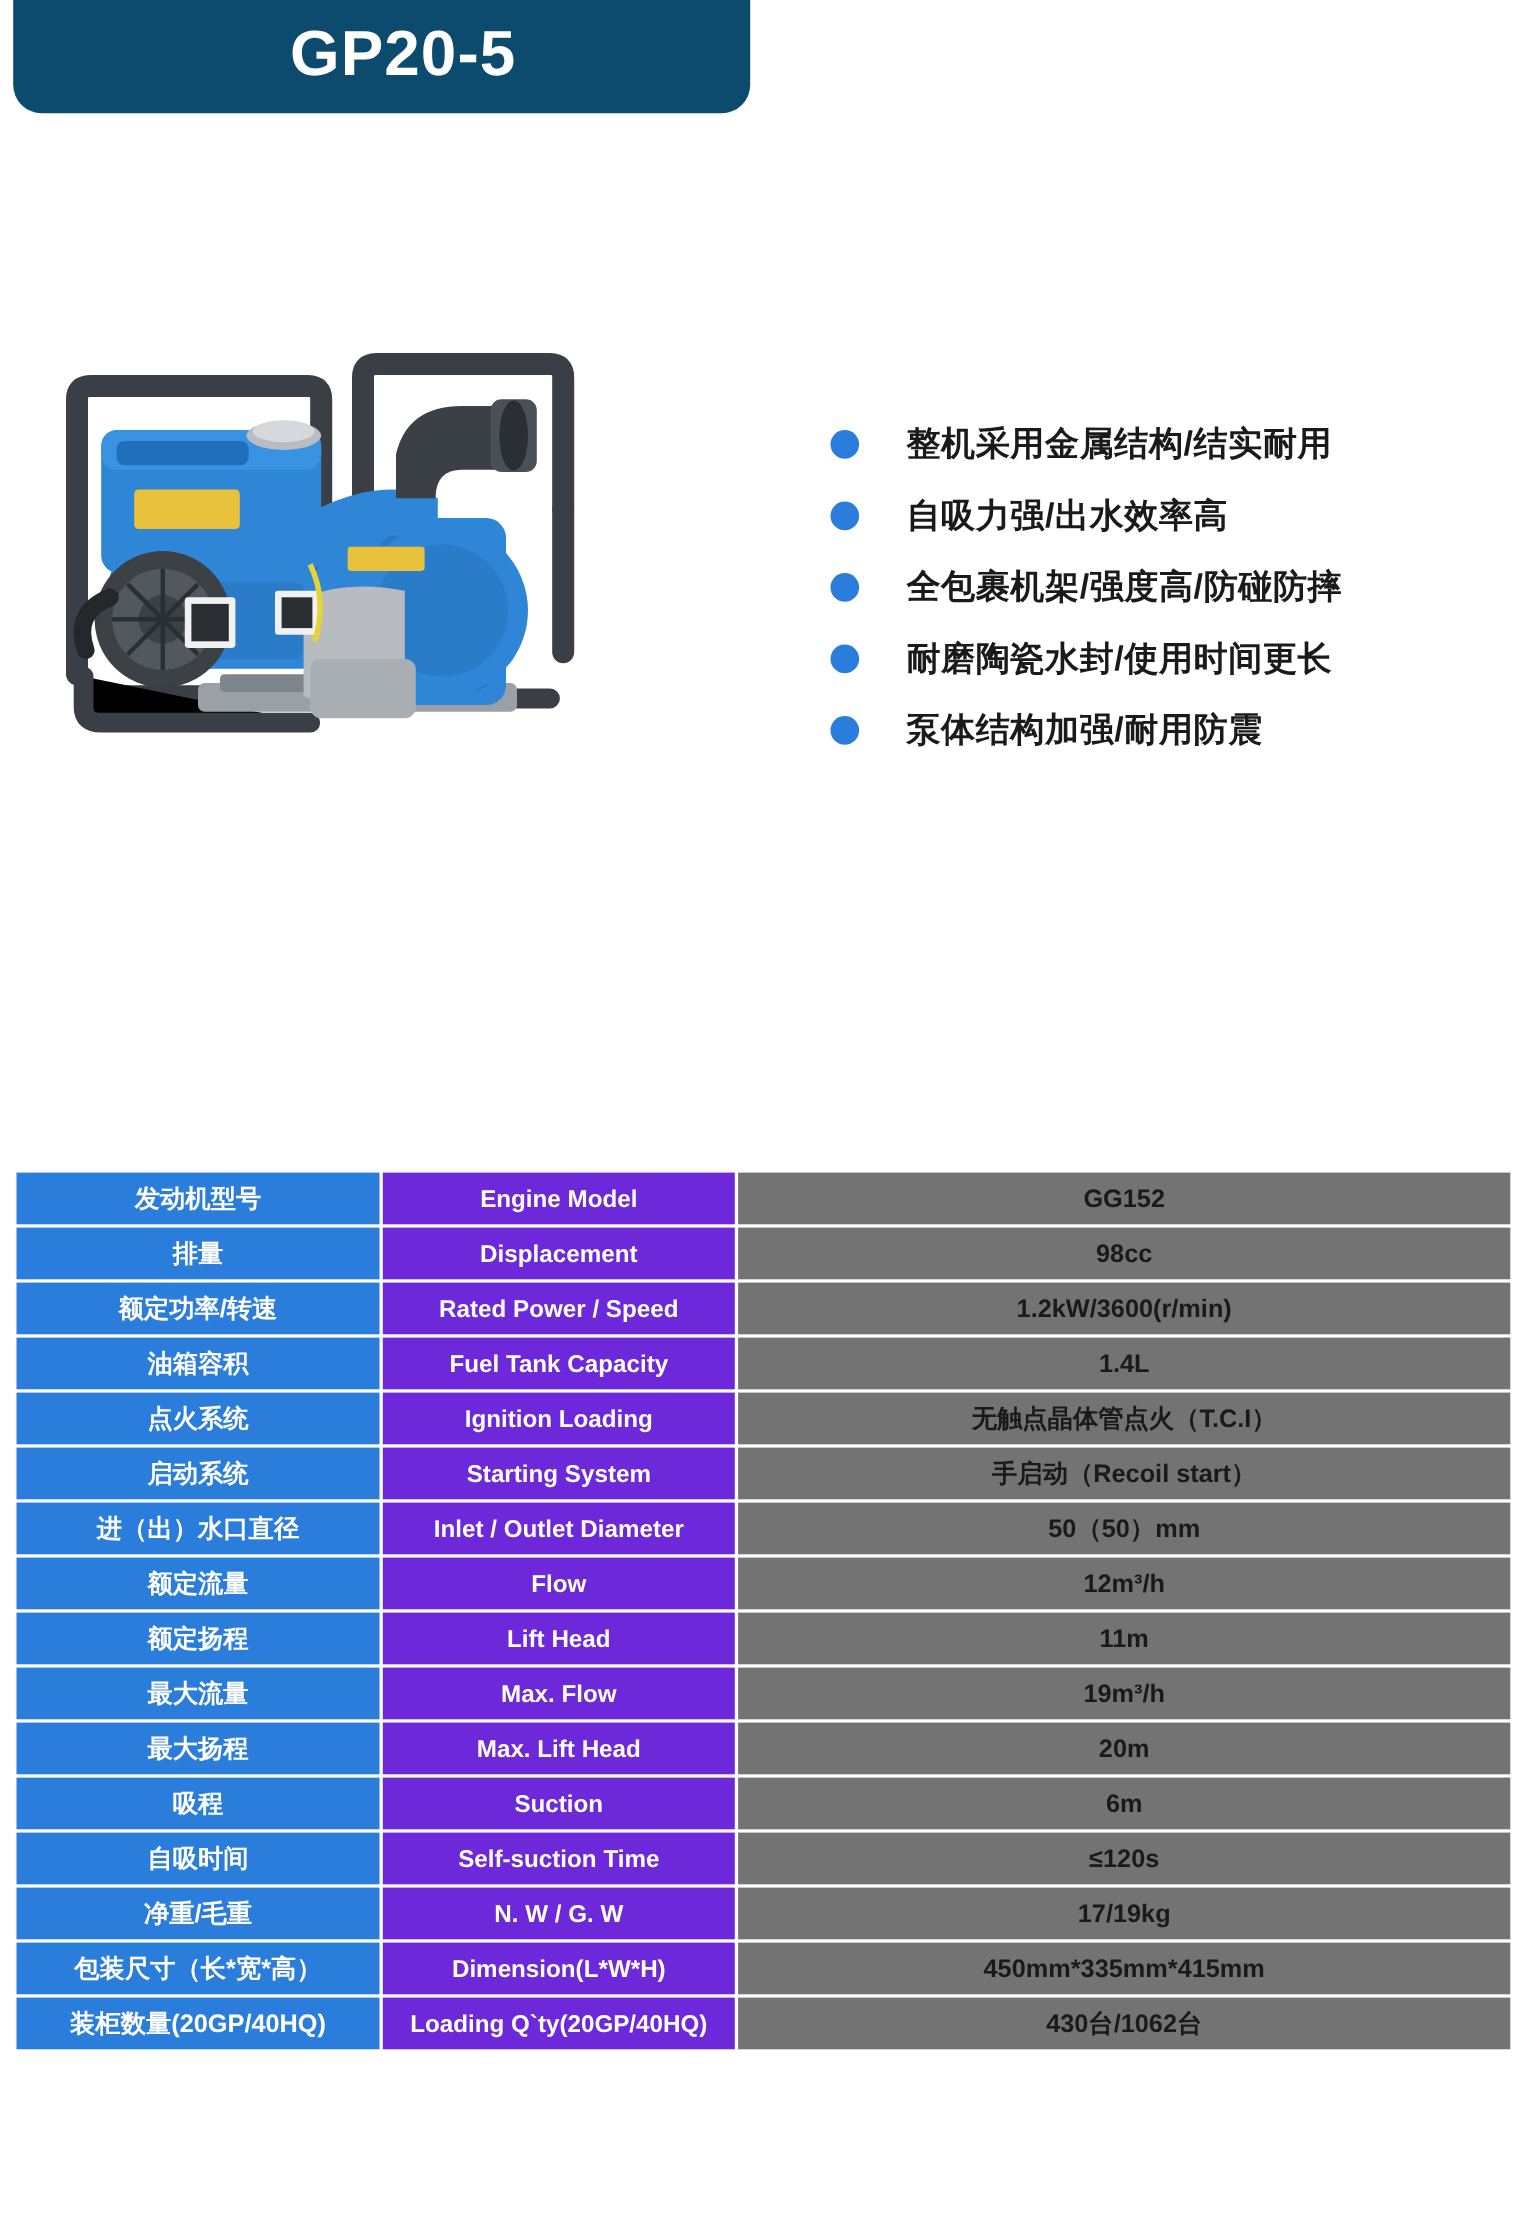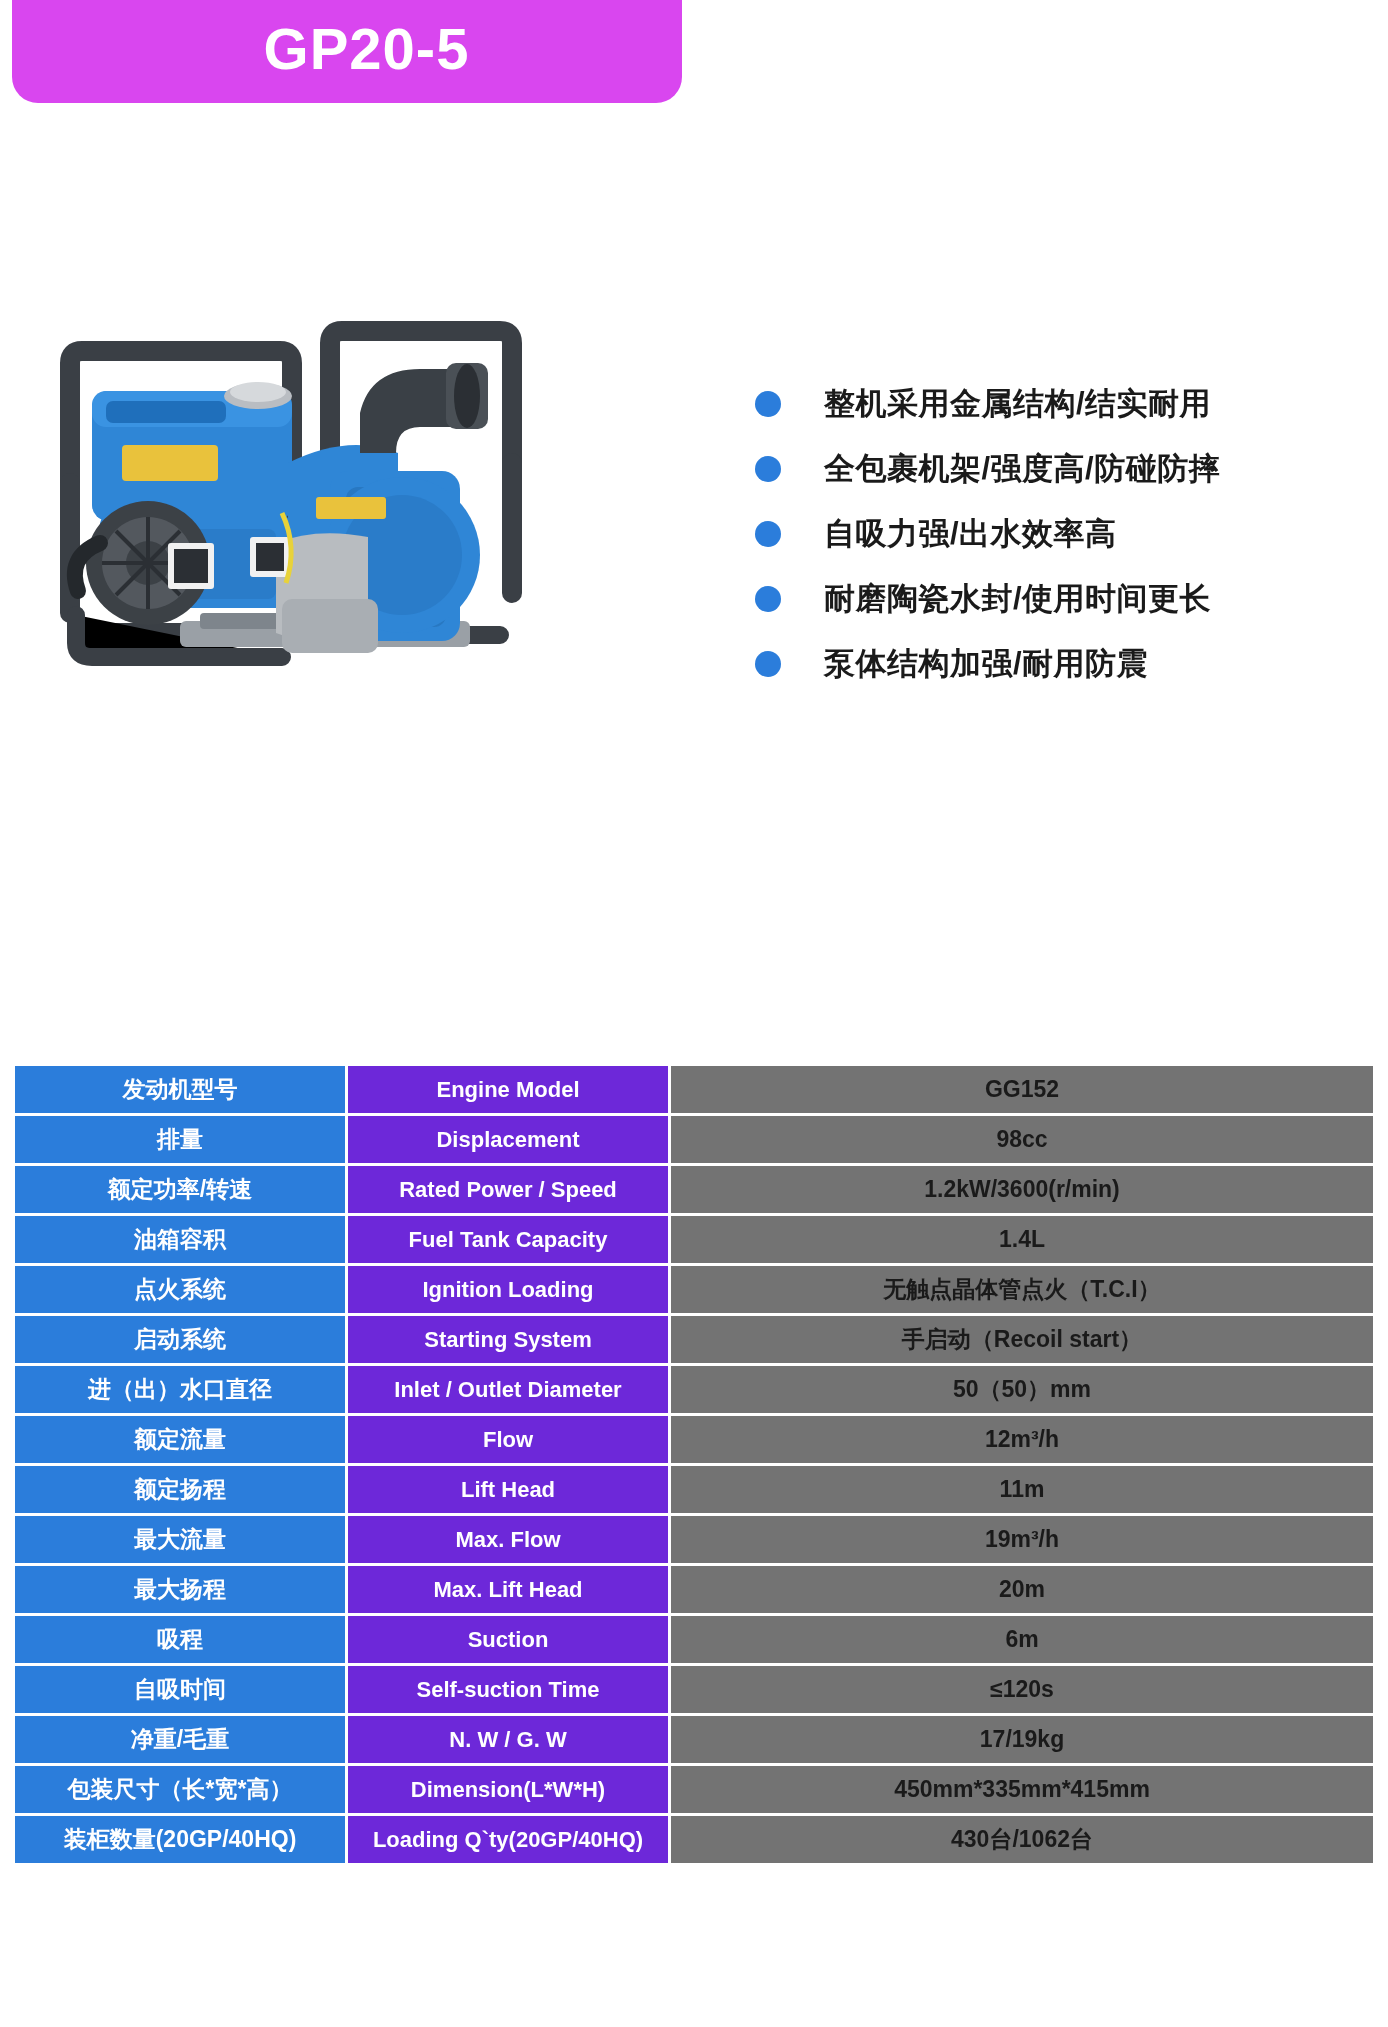--- a/index.html
+++ b/index.html
@@ -17,21 +17,21 @@
     overflow: hidden;
   }
 
   
   .title-banner {
     position: absolute;
     left: 12px;
     top: 0;
     width: 670px;
     height: 103px;
-    background: #d946ef;
+    background: #0c4a6e;
     border-bottom-left-radius: 26px;
     border-bottom-right-radius: 26px;
     display: flex;
     align-items: center;
     justify-content: center;
     padding-left: 39px;
   }
   .title-banner .title-text {
     color: #ffffff;
     font-size: 58px;
@@ -202,25 +202,25 @@
       </svg>
     </div>
 
     <div class="features">
       <div class="feature-row">
         <span class="feature-dot"></span>
         <span class="feature-text">整机采用金属结构/结实耐用</span>
       </div>
       <div class="feature-row">
         <span class="feature-dot"></span>
+        <span class="feature-text">自吸力强/出水效率高</span>
+      </div>
+      <div class="feature-row">
+        <span class="feature-dot"></span>
         <span class="feature-text">全包裹机架/强度高/防碰防摔</span>
-      </div>
-      <div class="feature-row">
-        <span class="feature-dot"></span>
-        <span class="feature-text">自吸力强/出水效率高</span>
       </div>
       <div class="feature-row">
         <span class="feature-dot"></span>
         <span class="feature-text">耐磨陶瓷水封/使用时间更长</span>
       </div>
       <div class="feature-row">
         <span class="feature-dot"></span>
         <span class="feature-text">泵体结构加强/耐用防震</span>
       </div>
     </div>

